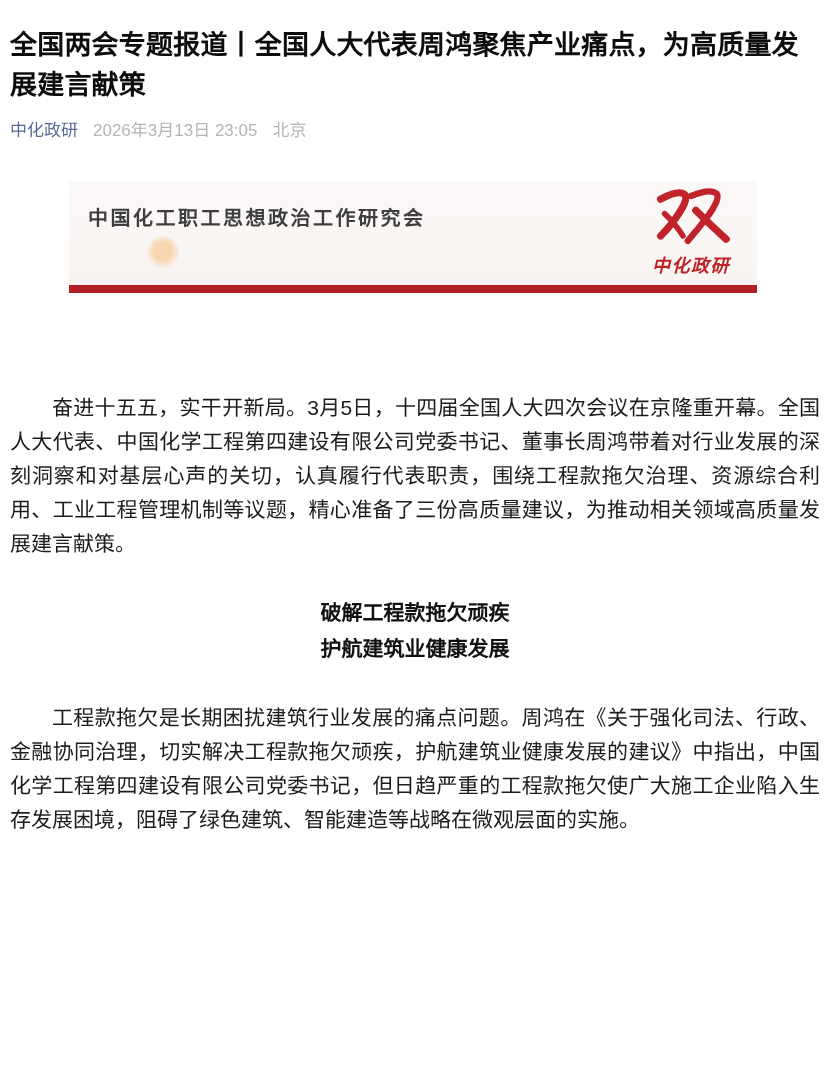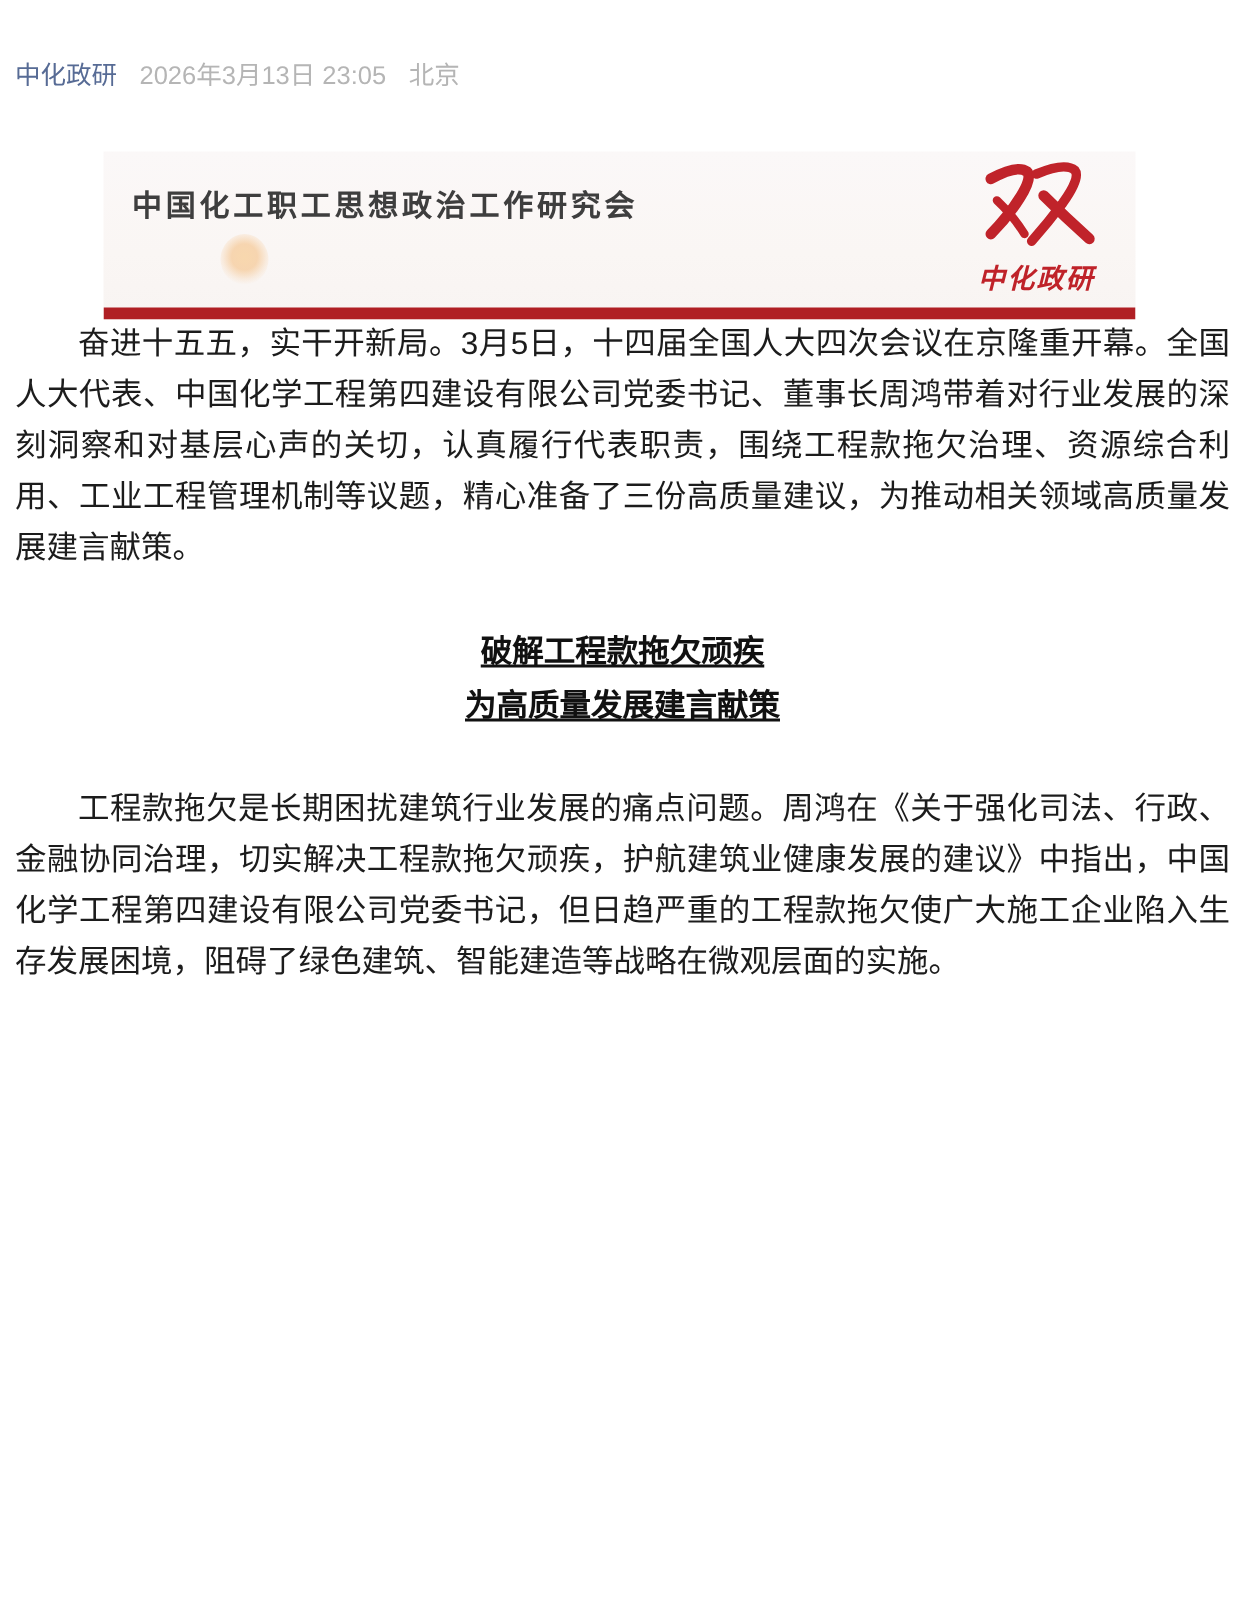--- a/index.html
+++ b/index.html
@@ -100,45 +100,46 @@
   .banner-bar {
     position: absolute;
     left: 0;
     right: 0;
     bottom: 0;
     height: 8px;
     background: #b01f24;
   }
   
   .content {
+    margin-top: 98px;
     font-size: 21px;
     line-height: 34px;
     color: #1c1c1c;
   }
   .content p {
     margin: 0 0 34px 0;
     text-indent: 2em;
     text-align: justify;
     word-break: break-all;
   }
   .subheading {
     margin: 34px 0;
     text-align: center;
     font-size: 21px;
     line-height: 36px;
     font-weight: 700;
     color: #111111;
-    text-decoration: underline;
   }
 </style>
 </head>
 <body>
 
 <div class="page">
 
+  <h1 class="title">全国两会专题报道丨全国人大代表周鸿聚焦产业痛点，为高质量发展建言献策</h1>
 
   <div class="meta">
     <a class="account-link">中化政研</a>
     <span>2026年3月13日 23:05</span>
     <span>北京</span>
   </div>
 
   <div class="banner">
     <div class="banner-org">中国化工职工思想政治工作研究会</div>
 
@@ -155,20 +156,20 @@
     </div>
 
     <div class="banner-bar"></div>
   </div>
 
   <div class="content">
     <p>奋进十五五，实干开新局。3月5日，十四届全国人大四次会议在京隆重开幕。全国人大代表、中国化学工程第四建设有限公司党委书记、董事长周鸿带着对行业发展的深刻洞察和对基层心声的关切，认真履行代表职责，围绕工程款拖欠治理、资源综合利用、工业工程管理机制等议题，精心准备了三份高质量建议，为推动相关领域高质量发展建言献策。</p>
 
     <div class="subheading">
       <div>破解工程款拖欠顽疾</div>
-      <div>为高质量发展建言献策</div>
+      <div>护航建筑业健康发展</div>
     </div>
 
     <p>工程款拖欠是长期困扰建筑行业发展的痛点问题。周鸿在《关于强化司法、行政、金融协同治理，切实解决工程款拖欠顽疾，护航建筑业健康发展的建议》中指出，中国化学工程第四建设有限公司党委书记，但日趋严重的工程款拖欠使广大施工企业陷入生存发展困境，阻碍了绿色建筑、智能建造等战略在微观层面的实施。</p>
 
   </div>
 
 </div>
 
 </body></html>

